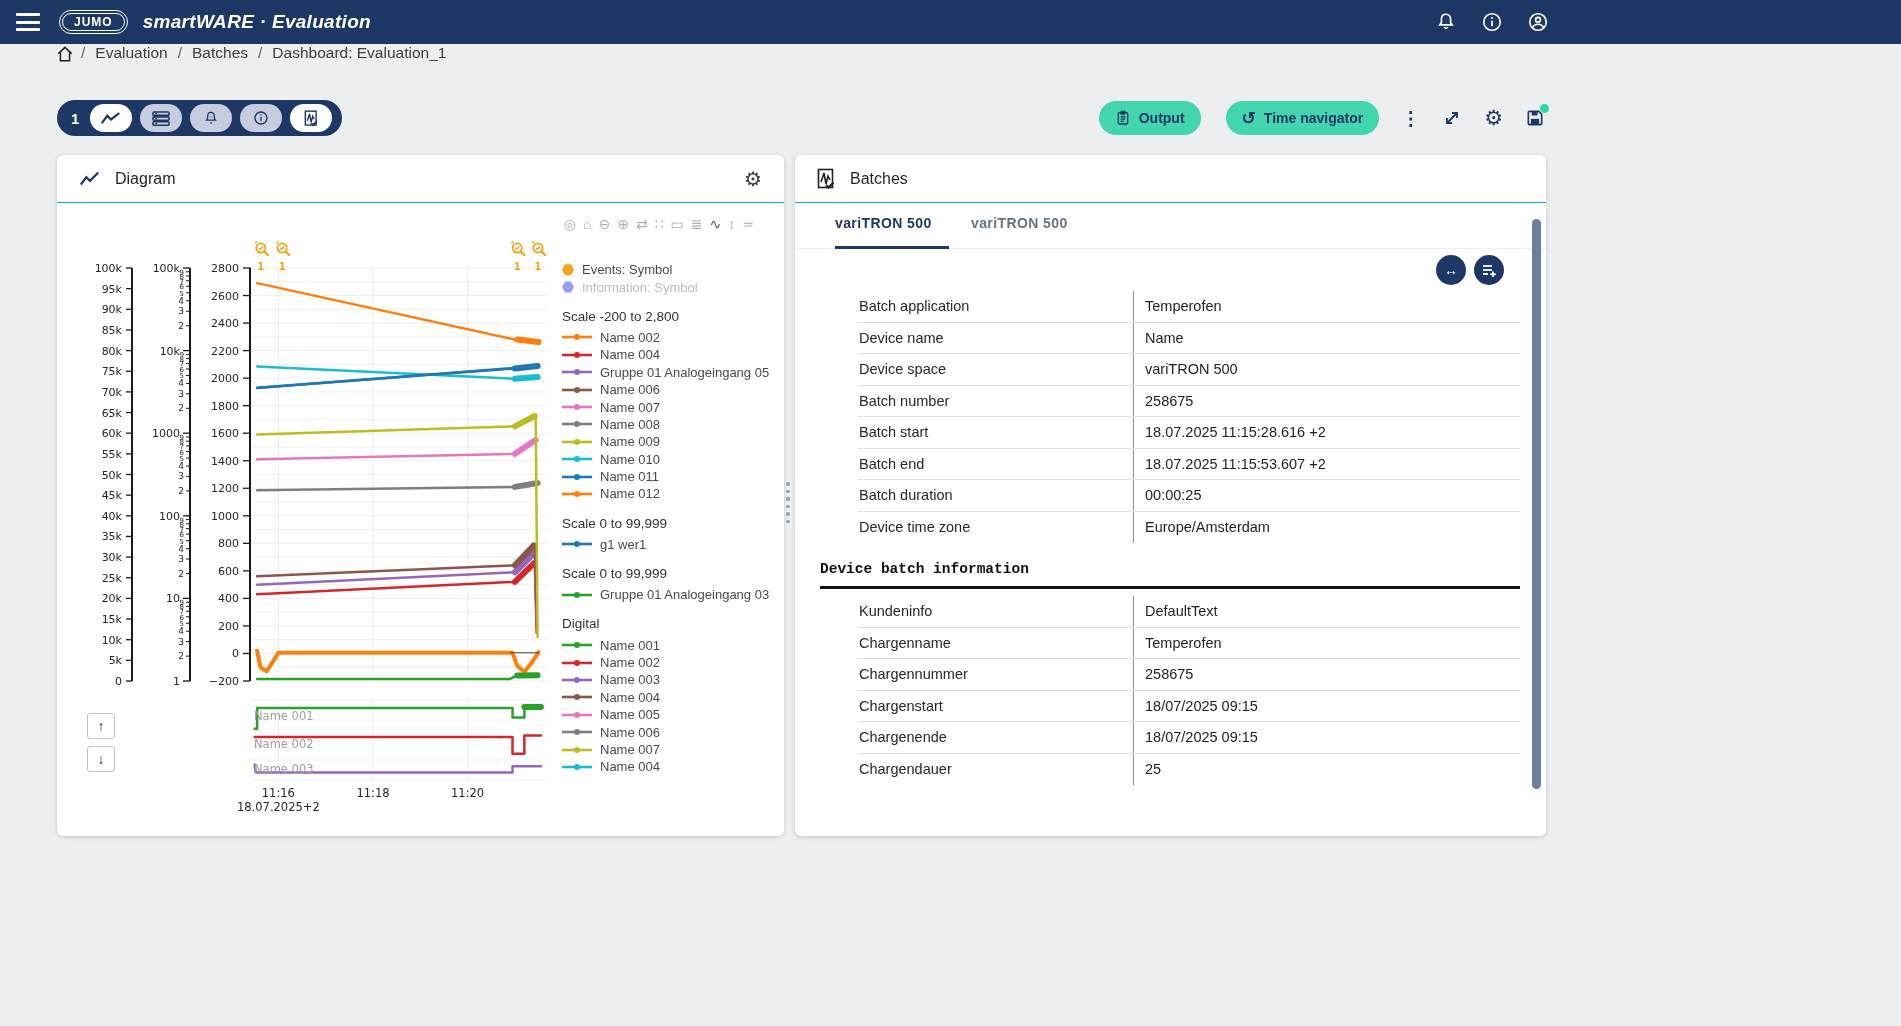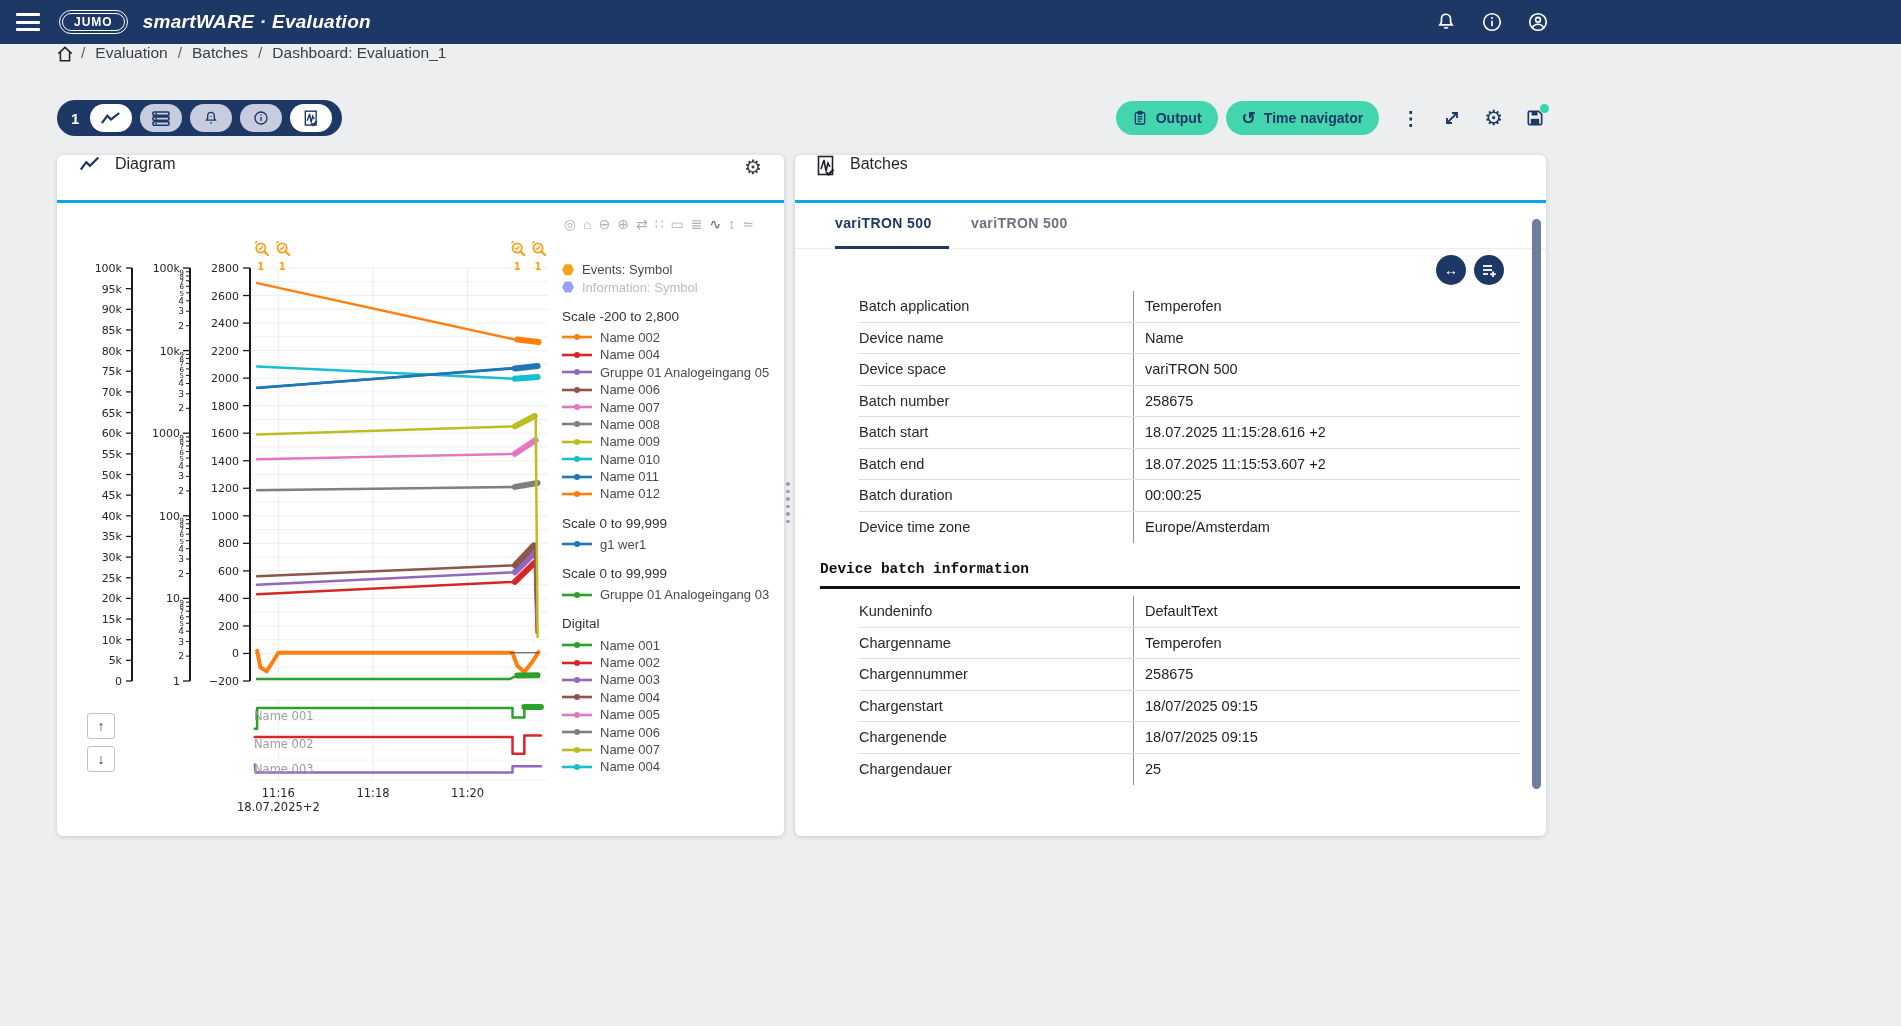--- a/index.html
+++ b/index.html
@@ -27,34 +27,34 @@
   
   .view-tab-group { position:absolute; left:57px; top:100px; height:36px; background:#1e3866; border-radius:18px;
                     display:flex; align-items:center; padding:0 10px 0 14px; gap:9px; }
   .view-tab-num { color:#fff; font-size:15px; font-weight:bold; margin-right:2px; }
   .view-pill { width:42px; height:28px; border-radius:14px; display:flex; align-items:center; justify-content:center; cursor:pointer; }
   .view-pill.active { background:#fff; }
   .view-pill.inactive { background:#c7cdde; }
   .tb-right { position:absolute; right:356px; top:100px; height:36px; display:flex; align-items:center; gap:22px; }
   .teal-btn { height:34px; border-radius:17px; background:#43d6ae; color:#1e3866; font-weight:bold; font-size:14px;
               display:flex; align-items:center; gap:8px; padding:0 16px; cursor:pointer; border:none; }
-  .btn-pair { display:flex; gap:8px; }
+  .btn-pair { display:flex; gap:25px; }
   .tb-icon { color:#1e3866; cursor:pointer; display:flex; align-items:center; }
   .glyph-kebab { font-size:19px; font-weight:bold; }
   .glyph-gear { font-size:21px; }
   .glyph-history { font-size:17px; font-weight:bold; }
   .save-wrap { position:relative; }
   .save-dot { position:absolute; top:-4px; right:-4px; width:9px; height:9px; border-radius:50%; background:#2fd9a6; }
 
   
   .panel { position:absolute; background:#fff; border-radius:6px; box-shadow:0 1px 4px rgba(60,64,67,.22); }
   #diagram-panel { left:57px; top:155px; width:727px; height:681px; }
   #batches-panel { left:795px; top:155px; width:751px; height:681px; }
-  .panel-header { position:absolute; top:0; left:0; right:0; height:48px; display:flex; 
-                  padding:0 22px; border-bottom:3px solid #0ea5e9; }
+  .panel-header { position:absolute; top:0; left:0; right:0; height:48px; display:flex; align-items:center;
+                  padding:0 22px; border-bottom:1px solid #0ea5e9; }
   .panel-title { font-size:16px; color:#1f2328; margin-left:14px; font-weight:500; }
   .hdr-gear { position:absolute; right:22px; font-size:20px; color:#3c4043; cursor:pointer; }
 
   .divider-dots { position:absolute; left:786px; top:482px; display:flex; flex-direction:column; gap:4px; cursor:col-resize; }
   .divider-dots i { width:3.5px; height:3.5px; border-radius:50%; background:#98a0b3; }
 
   
   #modebar { position:absolute; right:30px; top:62px; display:flex; gap:7px; align-items:center; }
   #modebar span { font-size:14px; color:#b0b0b0; cursor:pointer; line-height:1; }
   #modebar span.dark { color:#5f6368; }

